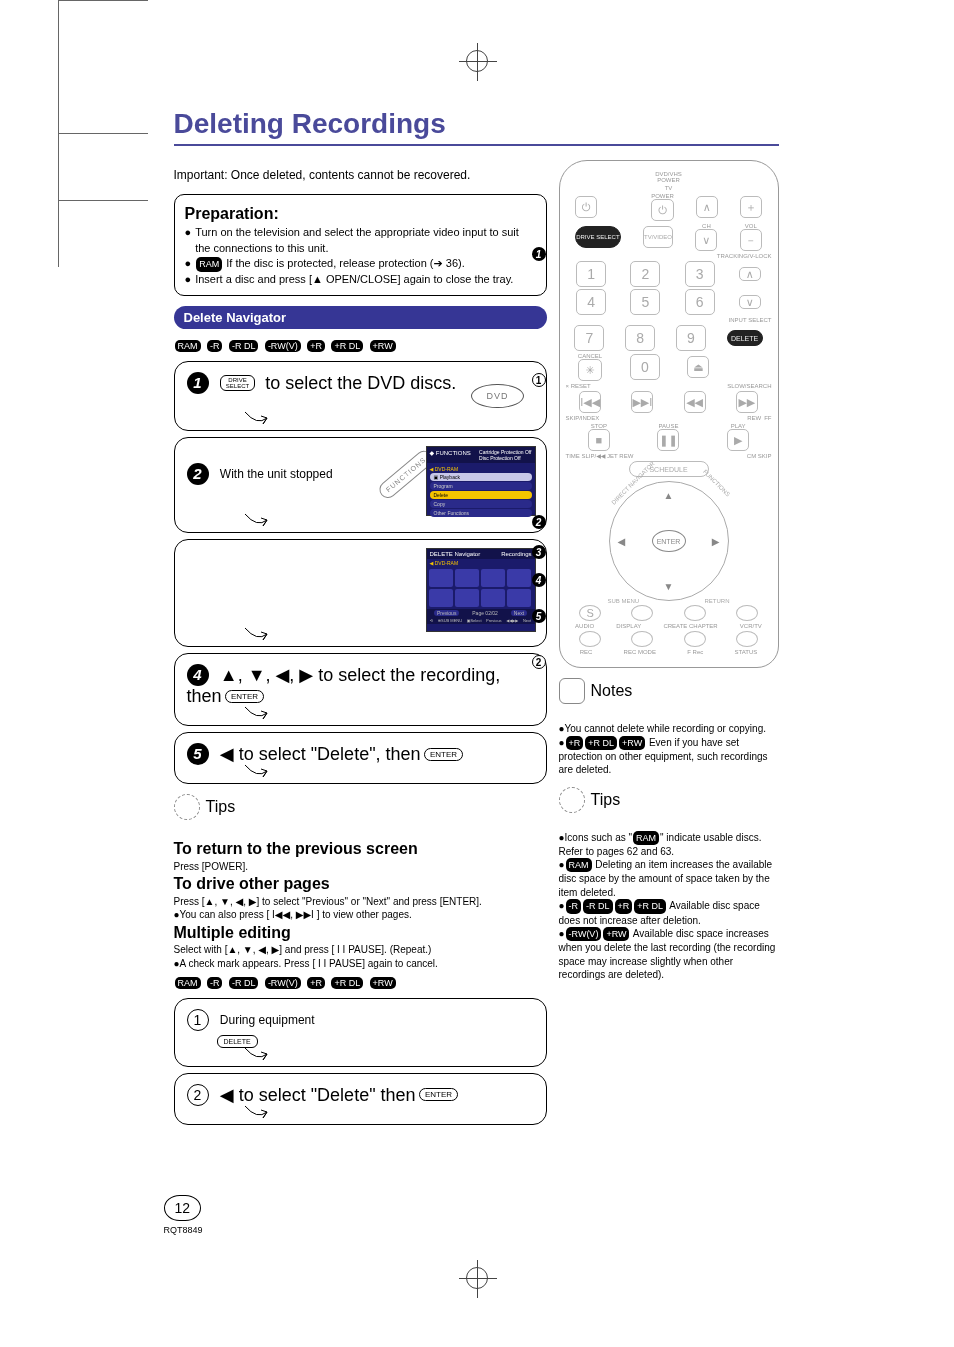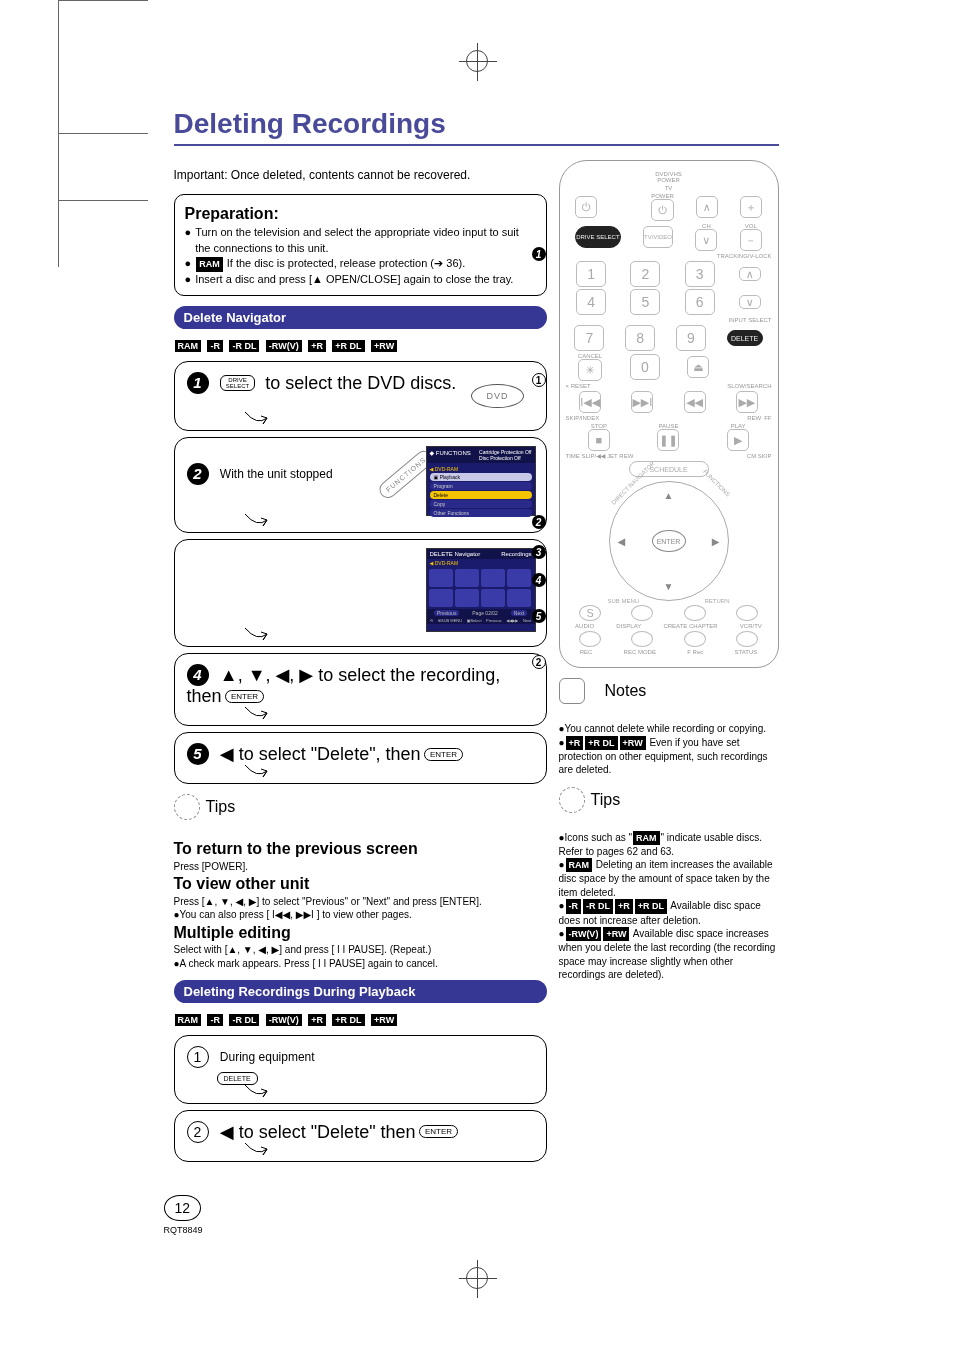--- a/index.html
+++ b/index.html
@@ -23,21 +23,21 @@
 
   .columns{display:flex;gap:12px}
   .left{flex:1;min-width:0}
   .right{width:220px;flex-shrink:0}
 
   .intro{font-size:12px;margin:8px 0 12px 0}
   .prep-box{border:1px solid #000;border-radius:10px;padding:8px 10px;font-size:11px;line-height:1.4}
   .prep-box b{font-size:16px}
   .bullet{display:flex;gap:4px}
   .bullet .dot{flex-shrink:0}
-  .badge{display:inline-block;background:#000;color:#fff;font-size:9px;font-weight:bold;padding:1px 3px;border-radius:0;margin:0 1px}
+  .badge{display:inline-block;background:#000;color:#fff;font-size:9px;font-weight:normal;padding:1px 3px;border-radius:5px;margin:0 1px}
   
   .section-bar{background:#363695;color:#fff;font-size:13px;font-weight:bold;padding:4px 10px;border-radius:12px;margin:10px 0 6px 0}
   .badges-row{margin:2px 0 8px 0}
 
   .step-box{border:1px solid #000;border-radius:14px;padding:10px 12px 18px 12px;margin-bottom:6px;position:relative;font-size:12px}
   .step-box .swoosh{position:absolute;bottom:-2px;left:68px;width:26px;height:22px}
   .swoosh svg{width:26px;height:22px}
   .step-num{display:inline-block;width:22px;height:22px;border-radius:50%;background:#000;color:#fff;text-align:center;line-height:22px;font-weight:bold;font-style:italic;font-size:15px;vertical-align:middle;margin-right:8px}
   .step-num-o{display:inline-block;width:22px;height:22px;border-radius:50%;border:1.5px solid #000;text-align:center;line-height:20px;font-weight:normal;font-size:14px;vertical-align:middle;margin-right:8px}
   .step-text{font-size:18px;vertical-align:middle}
@@ -46,21 +46,21 @@
   .key-cap{display:inline-block;border:1px solid #000;border-radius:6px;padding:1px 5px;font-size:8px;text-align:center;line-height:1;vertical-align:middle}
   .key-cap .sm{font-size:6px;display:block}
   .dvd-pill{display:inline-block;border:1px solid #555;border-radius:50%;padding:6px 14px;font-size:9px;color:#777;letter-spacing:1px}
 
   .tips-head{display:flex;align-items:center;gap:6px;margin-top:10px}
   .tips-head .icon{width:26px;height:26px;border:1px dashed #888;border-radius:50%}
   .tips-head h3{font-size:16px;font-weight:normal}
   .tips-body{font-size:10px;line-height:1.35;margin-top:18px}
   .tips-body b{font-size:16px}
 
-  .notes-head{display:flex;align-items:center;gap:20px;margin-top:10px}
+  .notes-head{display:flex;align-items:center;gap:6px;margin-top:10px}
   .notes-head .icon{width:26px;height:26px;border:1px solid #888;border-radius:6px;position:relative}
   .notes-head h3{font-size:16px;font-weight:normal}
 
   .pg-num{position:absolute;bottom:2px;left:-10px}
   .pg-num .oval{border:1px solid #000;border-radius:50%/60%;padding:4px 10px;font-size:14px;display:inline-block}
   .rqt{font-size:9px;margin-top:4px}
 
   
   .remote{border:1px solid #999;border-radius:28px 28px 22px 22px;padding:10px 6px;font-size:7px;color:#888;position:relative;background:#fff}
   .remote .row{display:flex;justify-content:space-around;align-items:center;margin:2px 0;gap:3px}
@@ -240,29 +240,28 @@
               </svg></div>
         </div>
 
         <div class="tips-head">
           <span class="icon"></span>
           <h3>Tips</h3>
         </div>
         <div class="tips-body">
           <b>To return to the previous screen</b><br>
           <span>Press [POWER].</span><br>
-          <b>To view other unit</b><br>
+          <b>To drive other pages</b><br>
           <span>Press [▲, ▼, ◀, ▶] to select "Previous" or "Next" and press [ENTER].</span><br>
           ●<span>You can also press [ I◀◀, ▶▶I ] to view other pages.</span><br>
           <b>Multiple editing</b><br>
           <span>Select with [▲, ▼, ◀, ▶] and press [ I I PAUSE]. (Repeat.)</span><br>
           ●<span>A check mark appears. Press [ I I PAUSE] again to cancel.</span>
         </div>
 
-        <div class="section-bar">Deleting Recordings During Playback</div>
         <div class="badges-row">
           <span class="badge">RAM</span>
           <span class="badge">-R</span>
           <span class="badge">-R DL</span>
           <span class="badge">-RW(V)</span>
           <span class="badge">+R</span>
           <span class="badge">+R DL</span>
           <span class="badge">+RW</span>
         </div>
 

